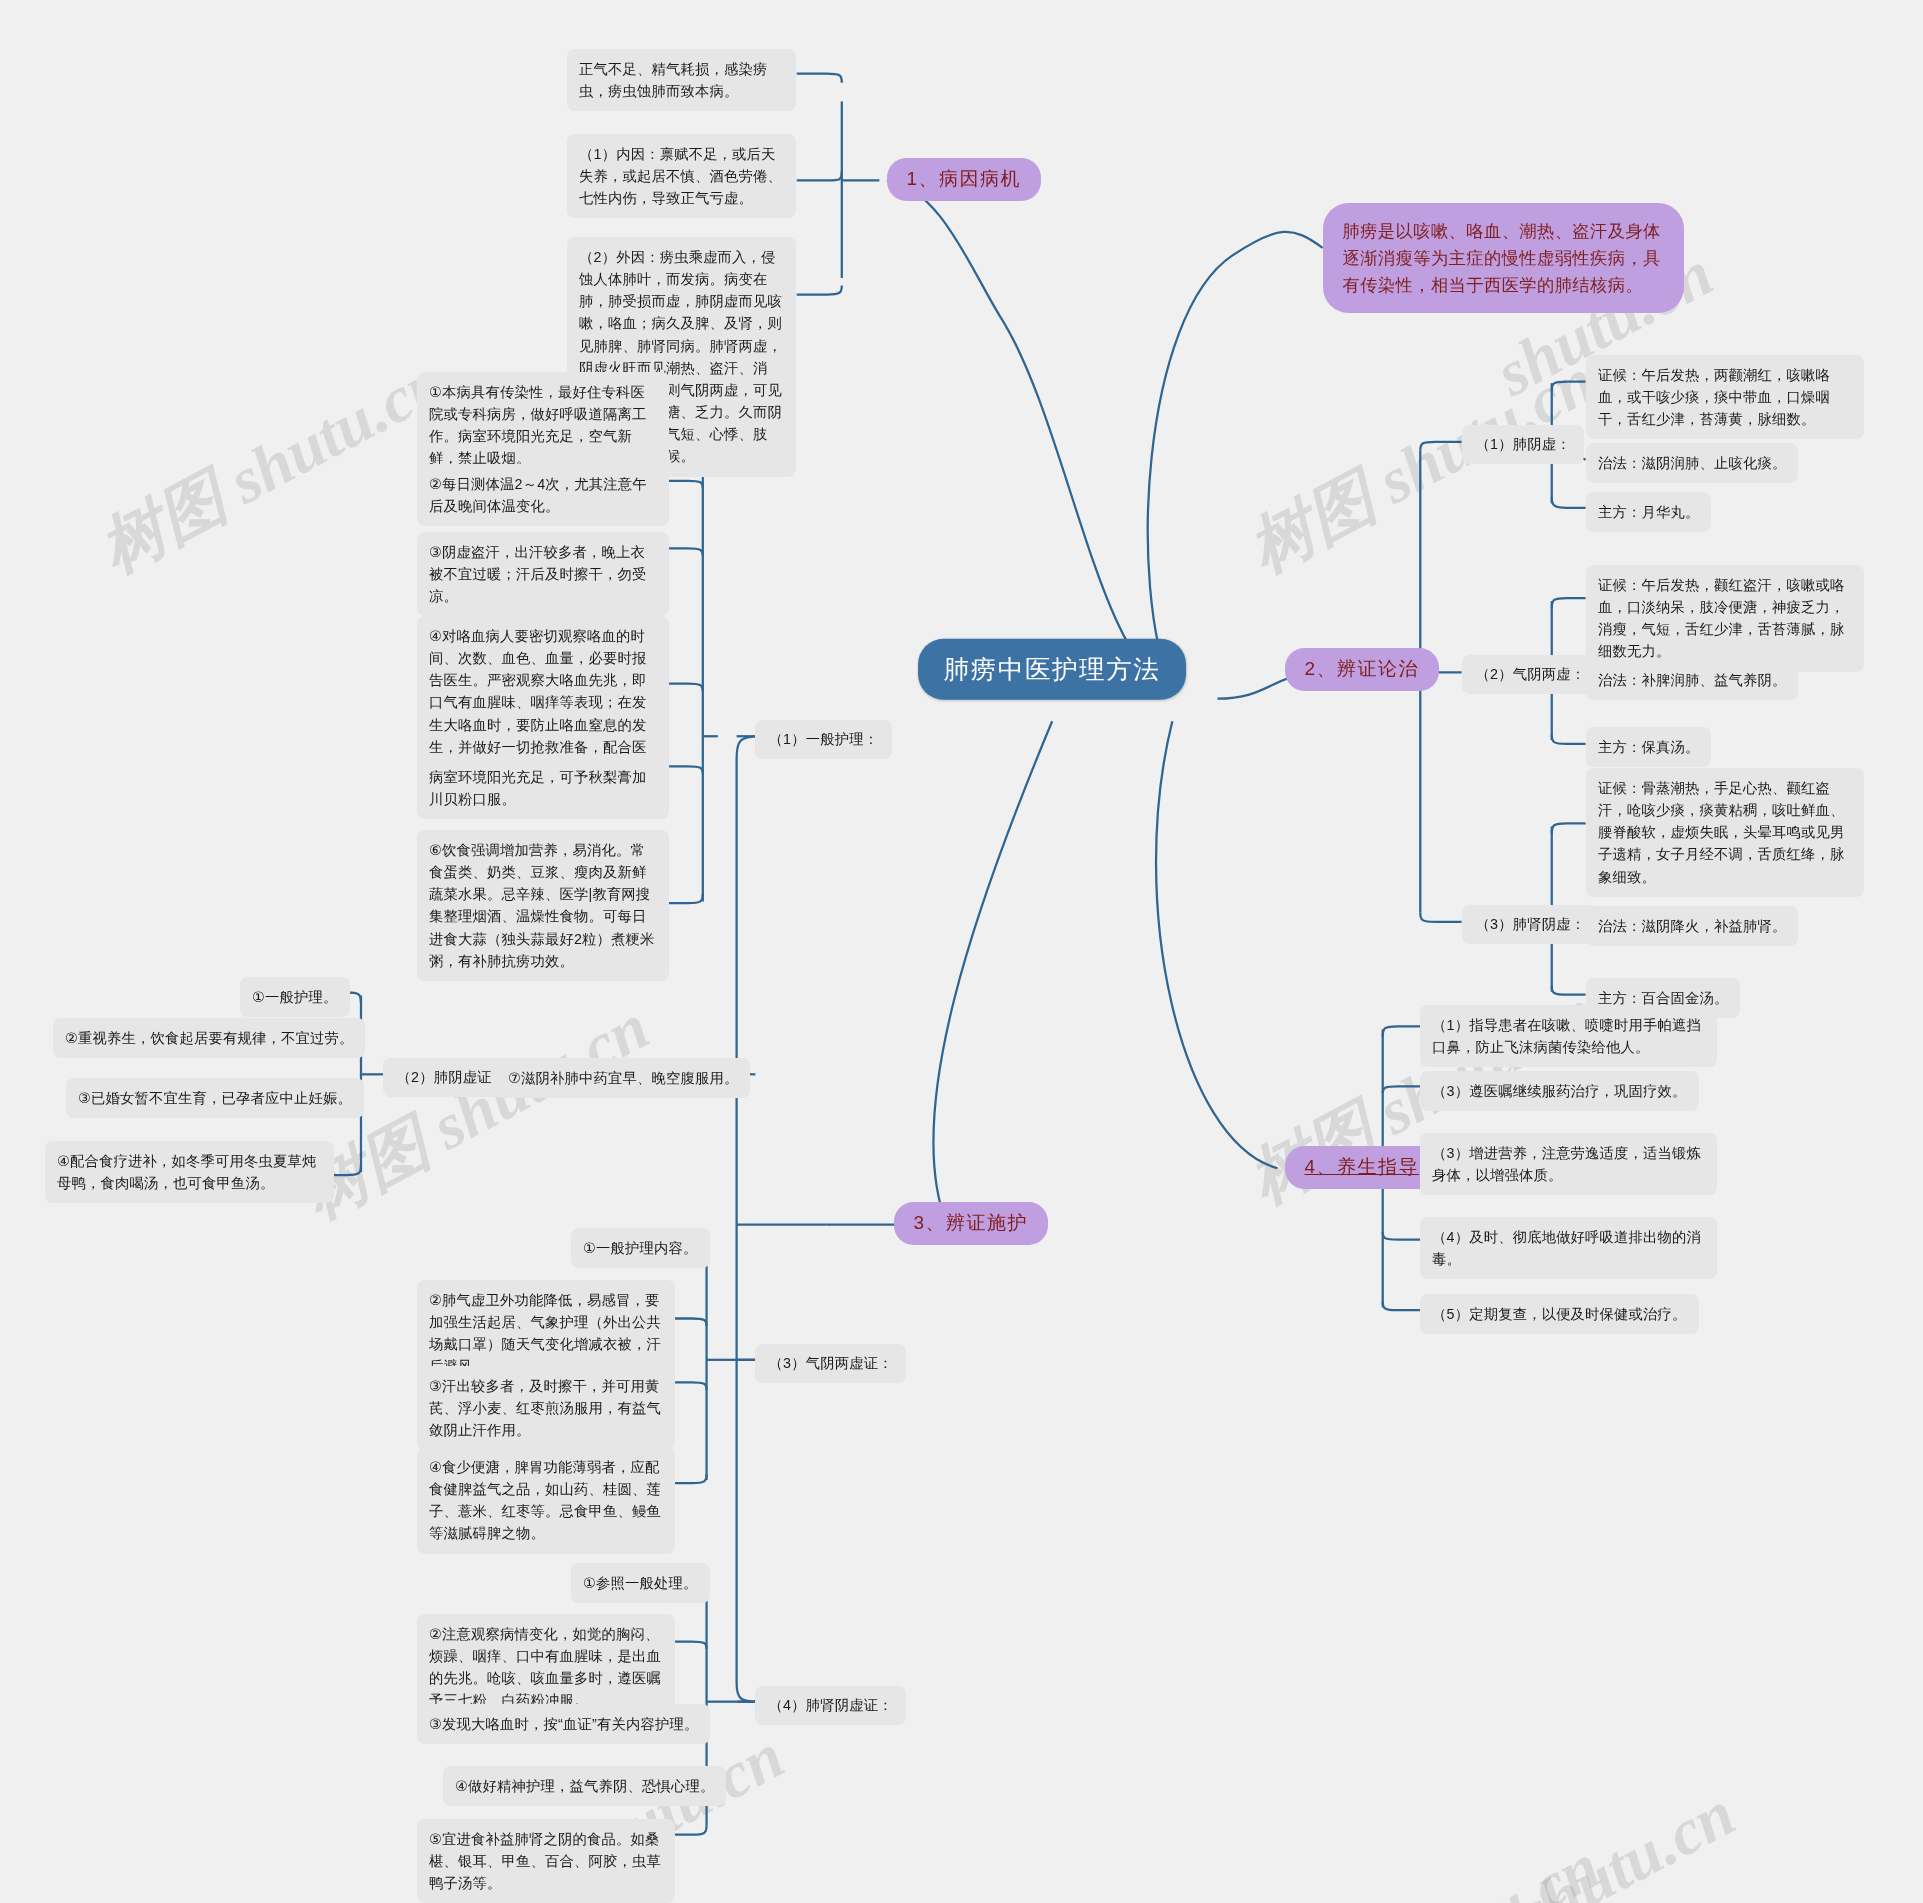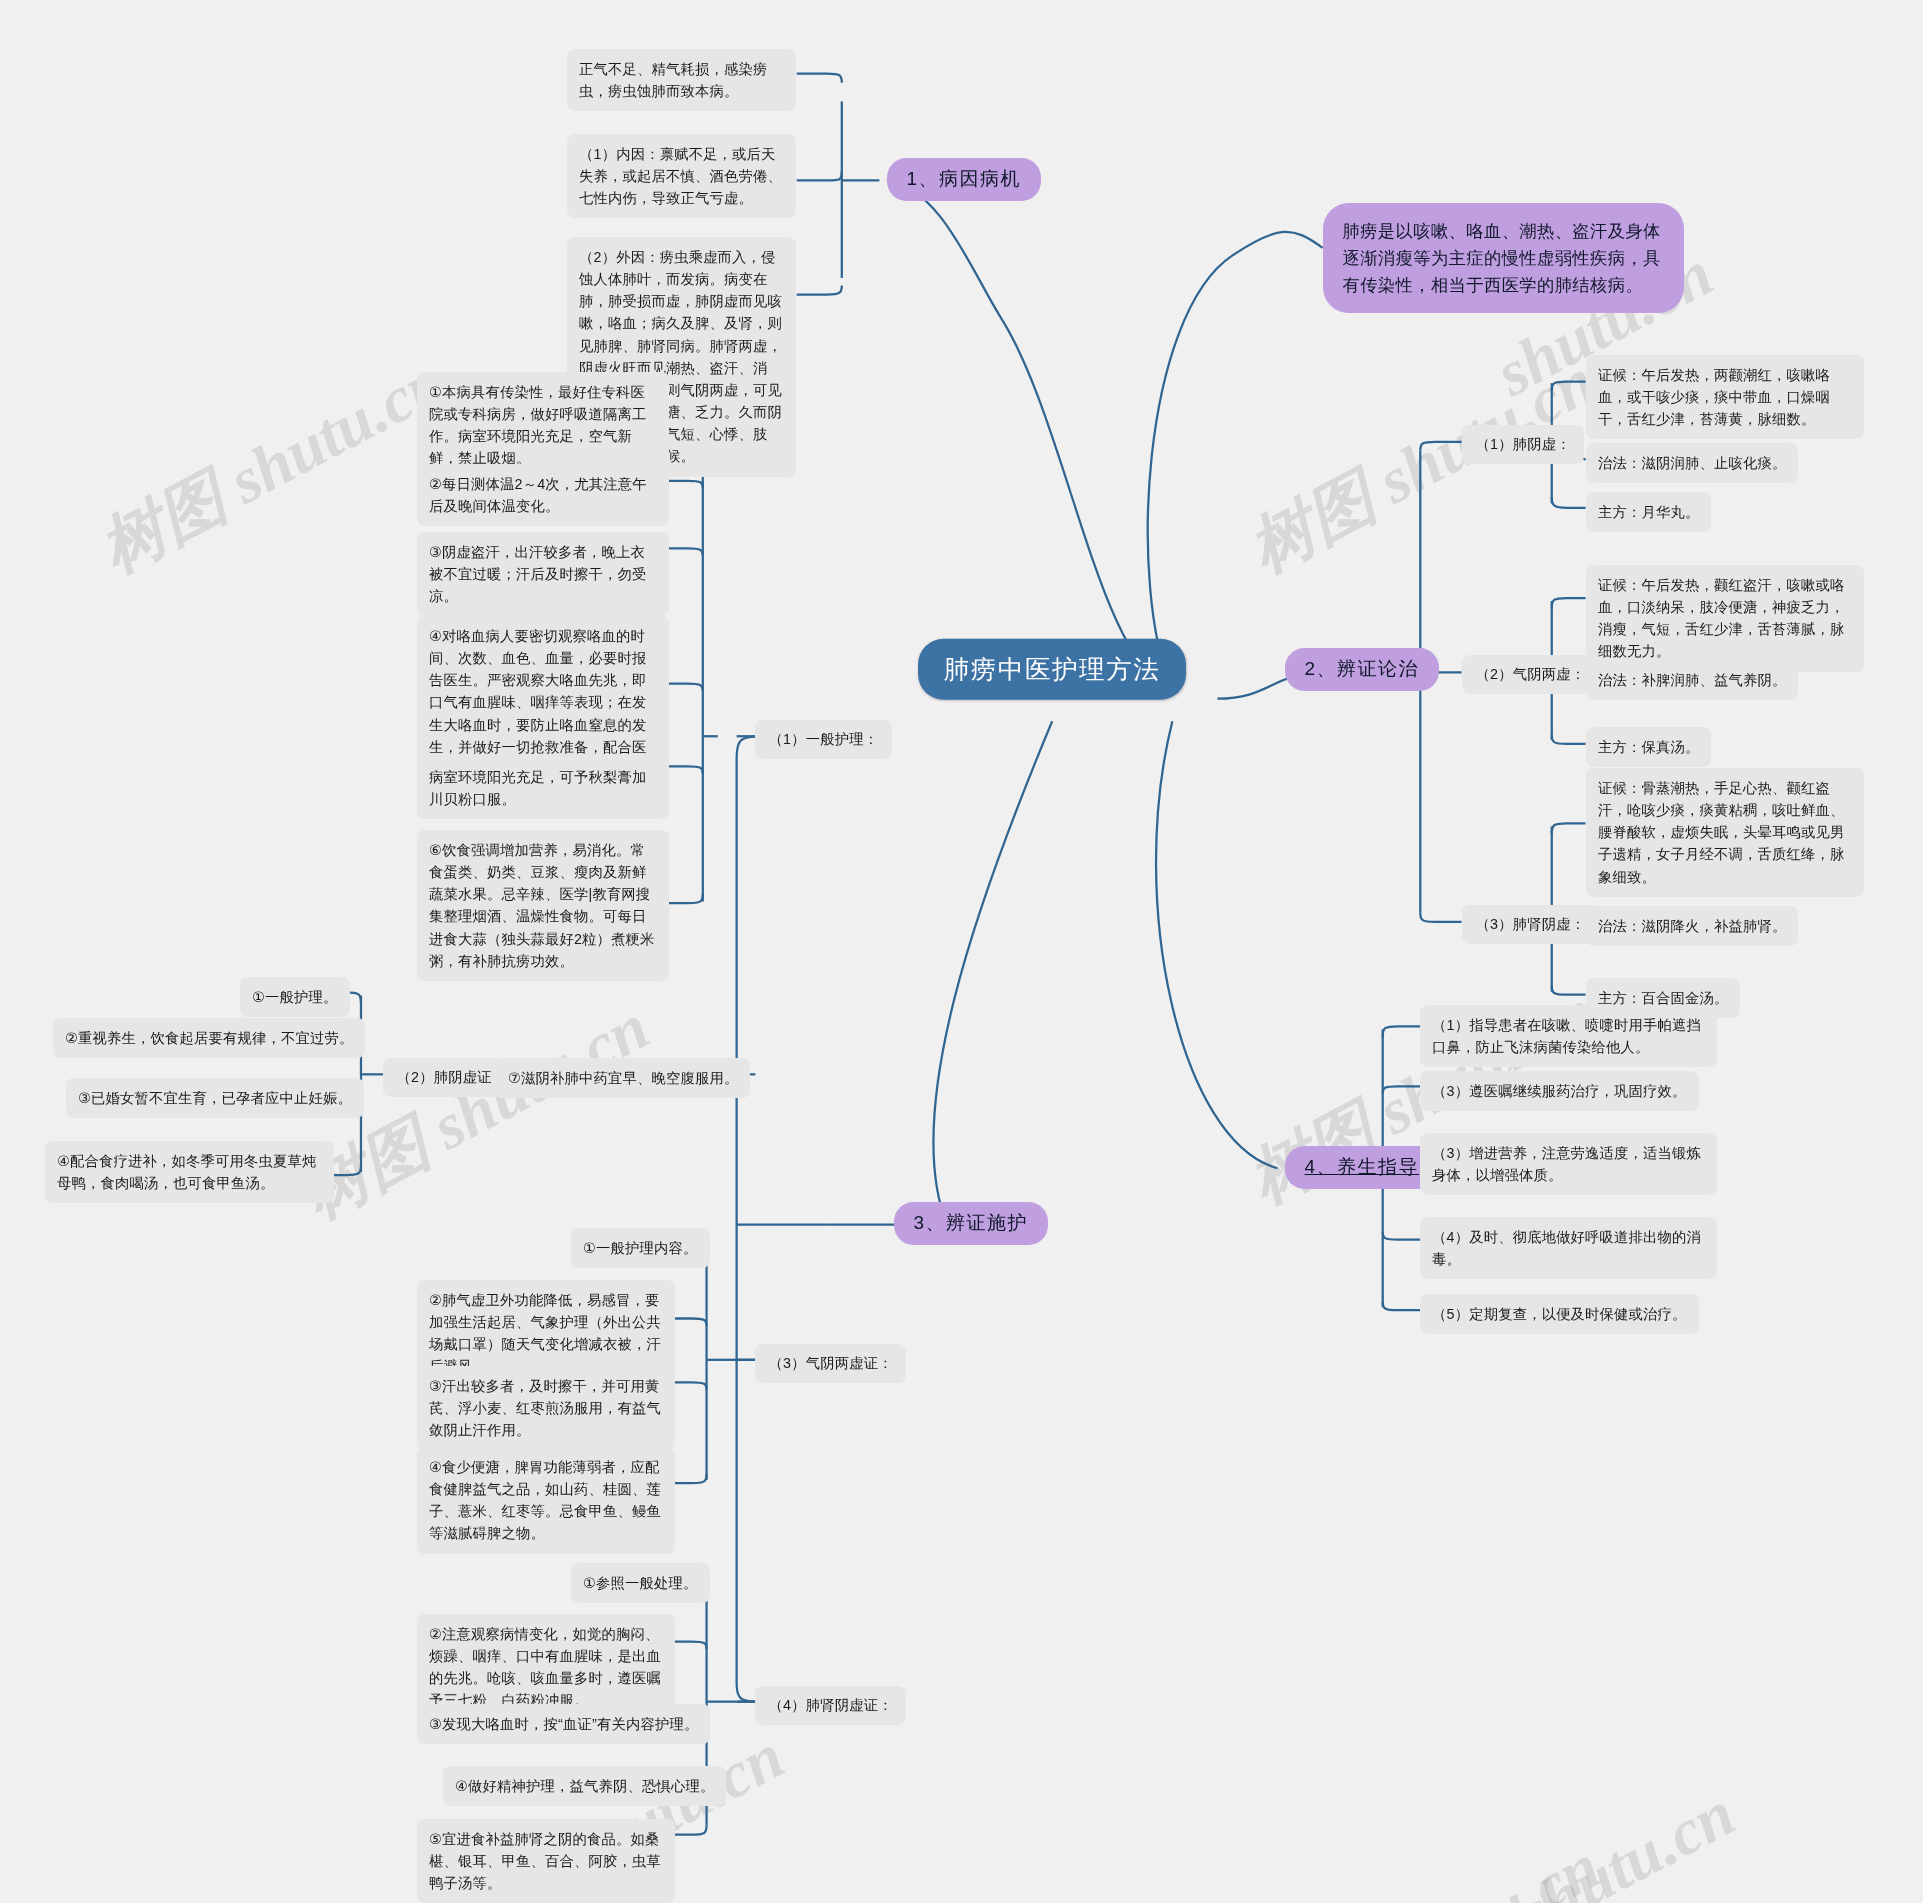--- a/index.html
+++ b/index.html
@@ -36,21 +36,21 @@
     border-radius: 25.6px;
     font-size: 25.6px;
     padding: 12.8px 25.6px;
     letter-spacing: 1.5px;
     text-align:center;
     box-shadow: 0 0.8px 2.3px rgba(0,0,0,.18);
   }
   .branch {
     position:absolute;
     background:#c09fe0;
-    color:#0f172a;
+    color:#7f1d1d;
     border-radius: 19.5px;
     font-size: 19px;
     padding: 8.3px 19.5px;
     letter-spacing: 1.5px;
     text-align:center;
   }
   .branch.big {
     border-radius: 25.6px;
     font-size: 17.3px;
     letter-spacing: 0.4px;

